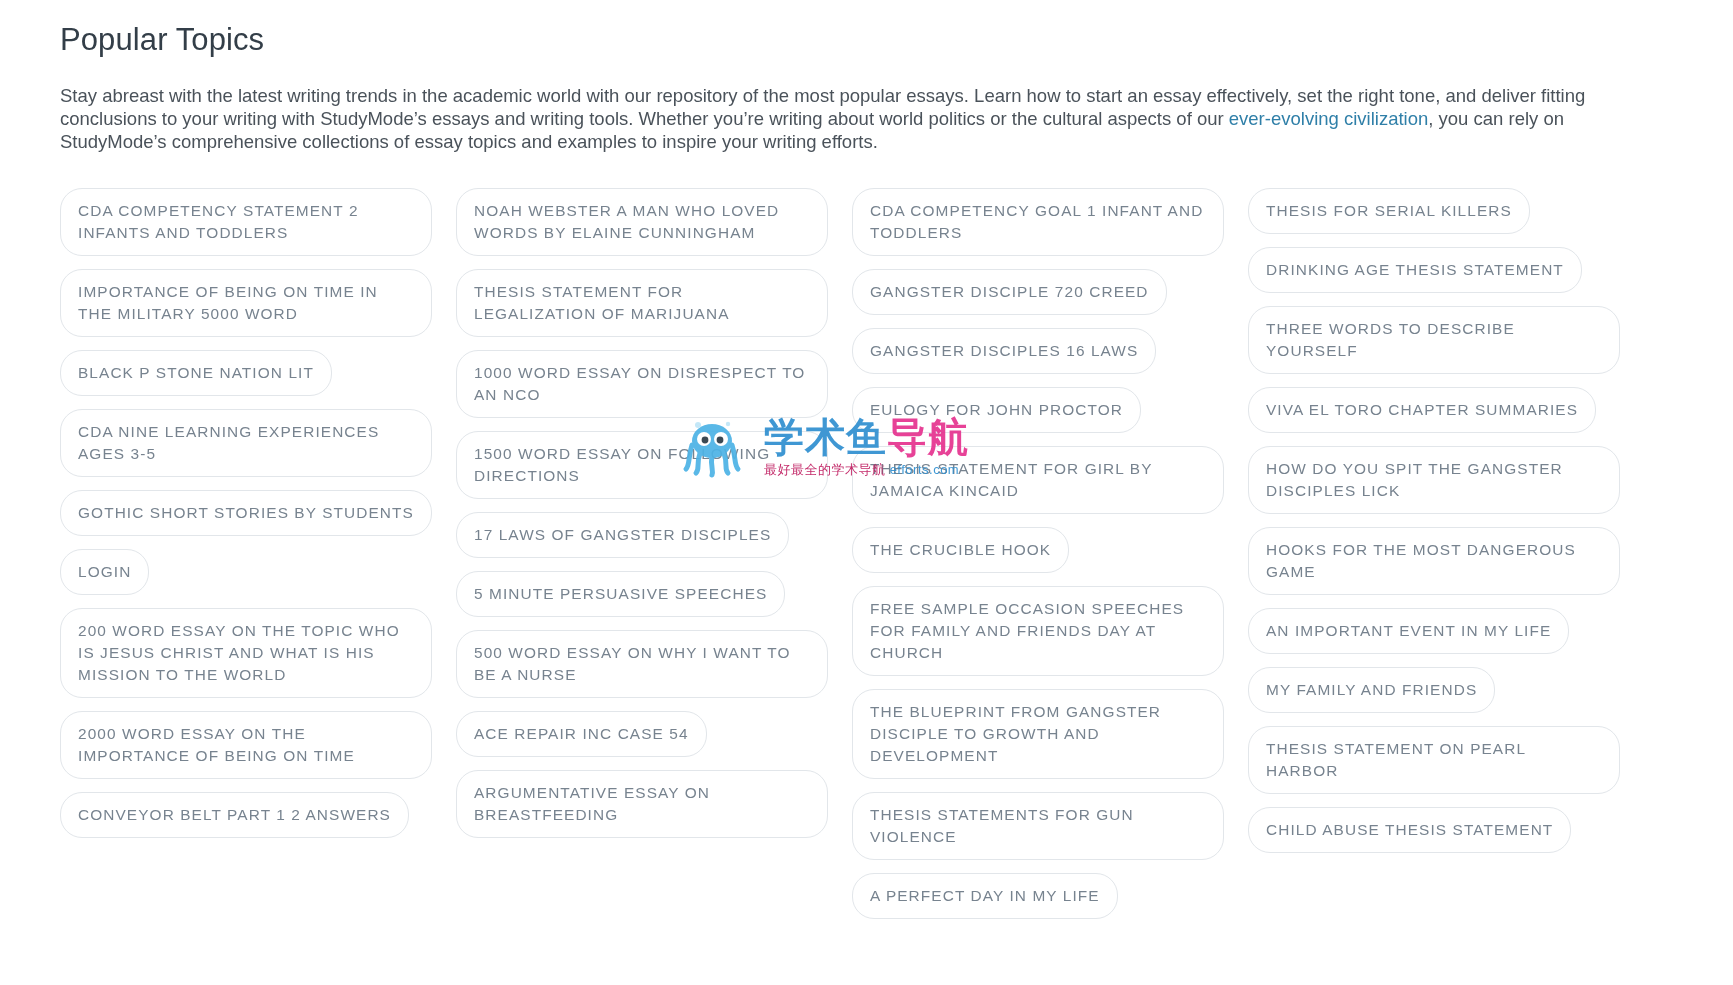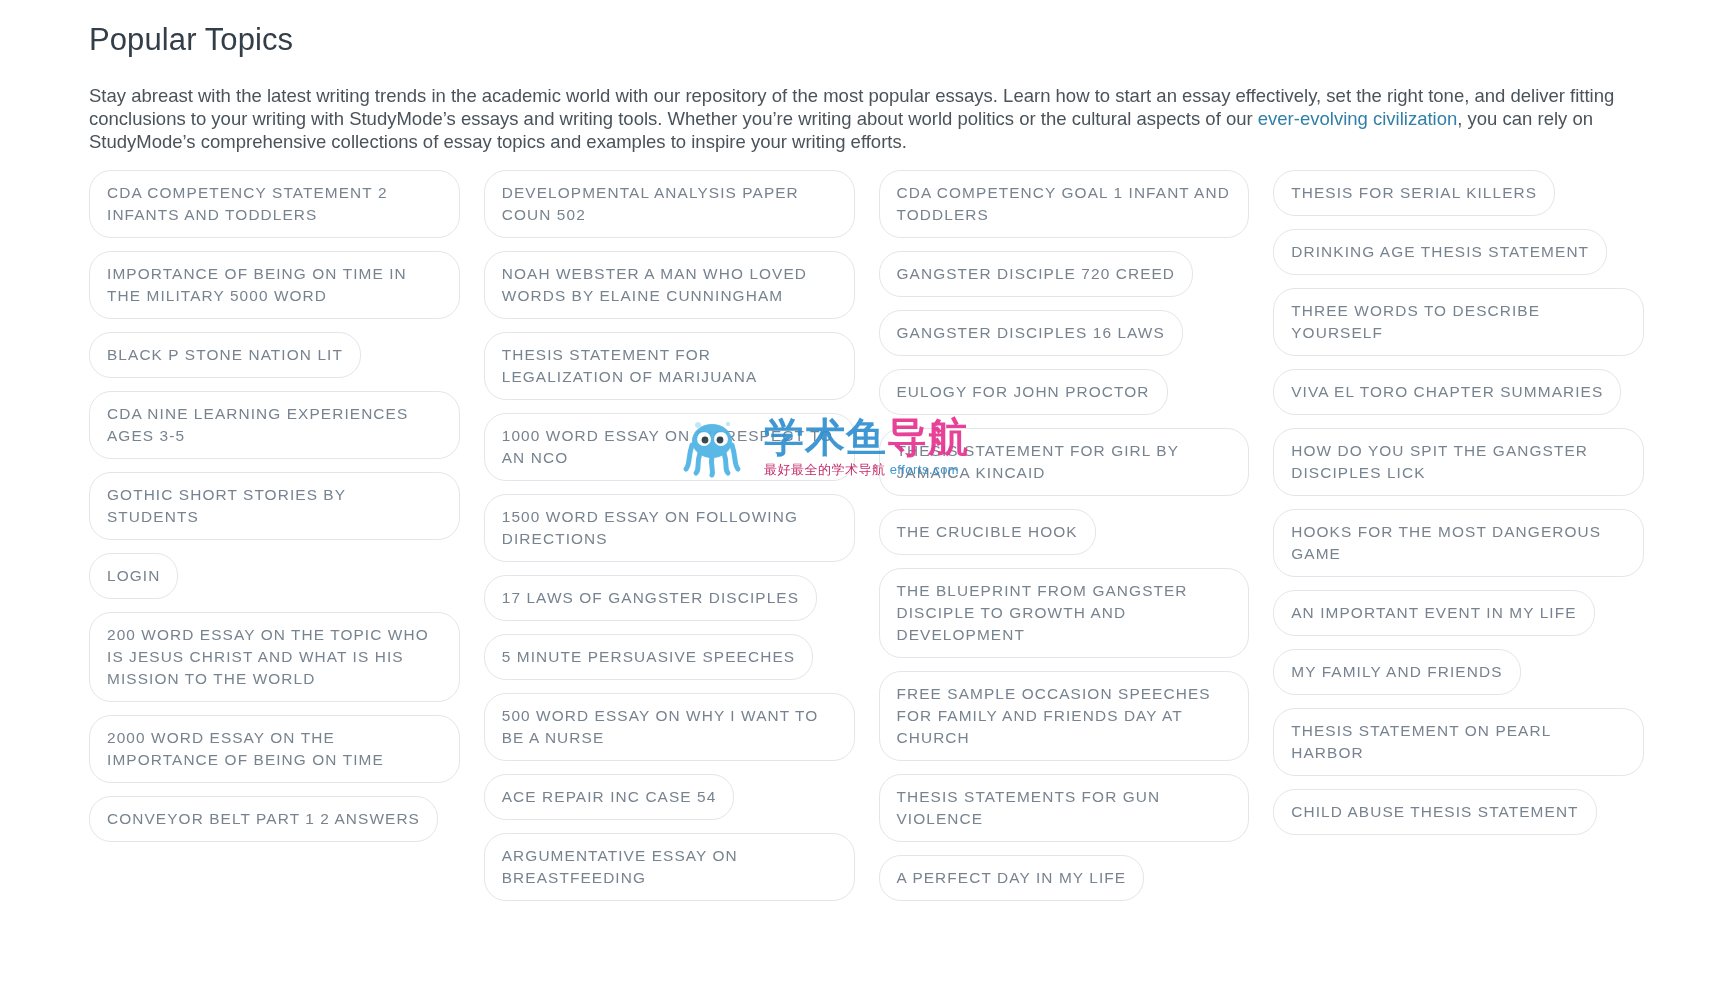--- a/index.html
+++ b/index.html
@@ -9,21 +9,21 @@
     width: 1733px;
     height: 985px;
     background: #ffffff;
     font-family: "Liberation Sans", sans-serif;
   }
   .page {
     position: relative;
     width: 1733px;
     height: 985px;
     overflow: hidden;
-    padding: 0 89px;
+    padding: 0 60px;
   }
   .page-title {
     font-size: 31px;
     font-weight: 400;
     color: #333e48;
     margin: 22px 0 0 0;
     letter-spacing: .1px;
   }
   .intro {
     margin: 26px 0 0 0;
@@ -32,21 +32,21 @@
     color: #4a525a;
     max-width: 1615px;
   }
   .intro a {
     color: #2f7fa8;
     text-decoration: none;
   }
   .columns {
     display: flex;
     gap: 24px;
-    margin-top: 17px;
+    margin-top: 35px;
     align-items: flex-start;
   }
   .col {
     width: 372px;
     display: flex;
     flex-direction: column;
     gap: 13px;
   }
   .topic {
     border: 1px solid #e2e6ea;
@@ -117,41 +117,40 @@
       <a class="topic" href="#">Black P Stone Nation Lit</a>
       <a class="topic" href="#">CDA Nine Learning Experiences Ages 3-5</a>
       <a class="topic" href="#">Gothic Short Stories By Students</a>
       <a class="topic" href="#">Login</a>
       <a class="topic" href="#">200 Word Essay On The Topic Who Is Jesus Christ And What Is His Mission To The World</a>
       <a class="topic" href="#">2000 Word Essay On The Importance Of Being On Time</a>
       <a class="topic" href="#">Conveyor Belt Part 1 2 Answers</a>
     </div>
 
     <div class="col">
-      <a class="topic" href="#">Developmental Analysis Paper Coun 502</a>
       <a class="topic" href="#">Noah Webster A Man Who Loved Words By Elaine Cunningham</a>
       <a class="topic" href="#">Thesis Statement For Legalization Of Marijuana</a>
       <a class="topic" href="#">1000 Word Essay On Disrespect To An NCO</a>
       <a class="topic" href="#">1500 Word Essay On Following Directions</a>
       <a class="topic" href="#">17 Laws Of Gangster Disciples</a>
       <a class="topic" href="#">5 Minute Persuasive Speeches</a>
       <a class="topic" href="#">500 Word Essay On Why I Want To Be A Nurse</a>
       <a class="topic" href="#">Ace Repair Inc Case 54</a>
       <a class="topic" href="#">Argumentative Essay On Breastfeeding</a>
     </div>
 
     <div class="col">
       <a class="topic" href="#">CDA Competency Goal 1 Infant And Toddlers</a>
       <a class="topic" href="#">Gangster Disciple 720 Creed</a>
       <a class="topic" href="#">Gangster Disciples 16 Laws</a>
       <a class="topic" href="#">Eulogy For John Proctor</a>
       <a class="topic" href="#">Thesis Statement For Girl By Jamaica Kincaid</a>
       <a class="topic" href="#">The Crucible Hook</a>
+      <a class="topic" href="#">Free Sample Occasion Speeches For Family And Friends Day At Church</a>
       <a class="topic" href="#">The Blueprint From Gangster Disciple To Growth And Development</a>
-      <a class="topic" href="#">Free Sample Occasion Speeches For Family And Friends Day At Church</a>
       <a class="topic" href="#">Thesis Statements For Gun Violence</a>
       <a class="topic" href="#">A Perfect Day In My Life</a>
     </div>
 
     <div class="col">
       <a class="topic" href="#">Thesis For Serial Killers</a>
       <a class="topic" href="#">Drinking Age Thesis Statement</a>
       <a class="topic" href="#">Three Words To Describe Yourself</a>
       <a class="topic" href="#">Viva El Toro Chapter Summaries</a>
       <a class="topic" href="#">How Do You Spit The Gangster Disciples Lick</a>

